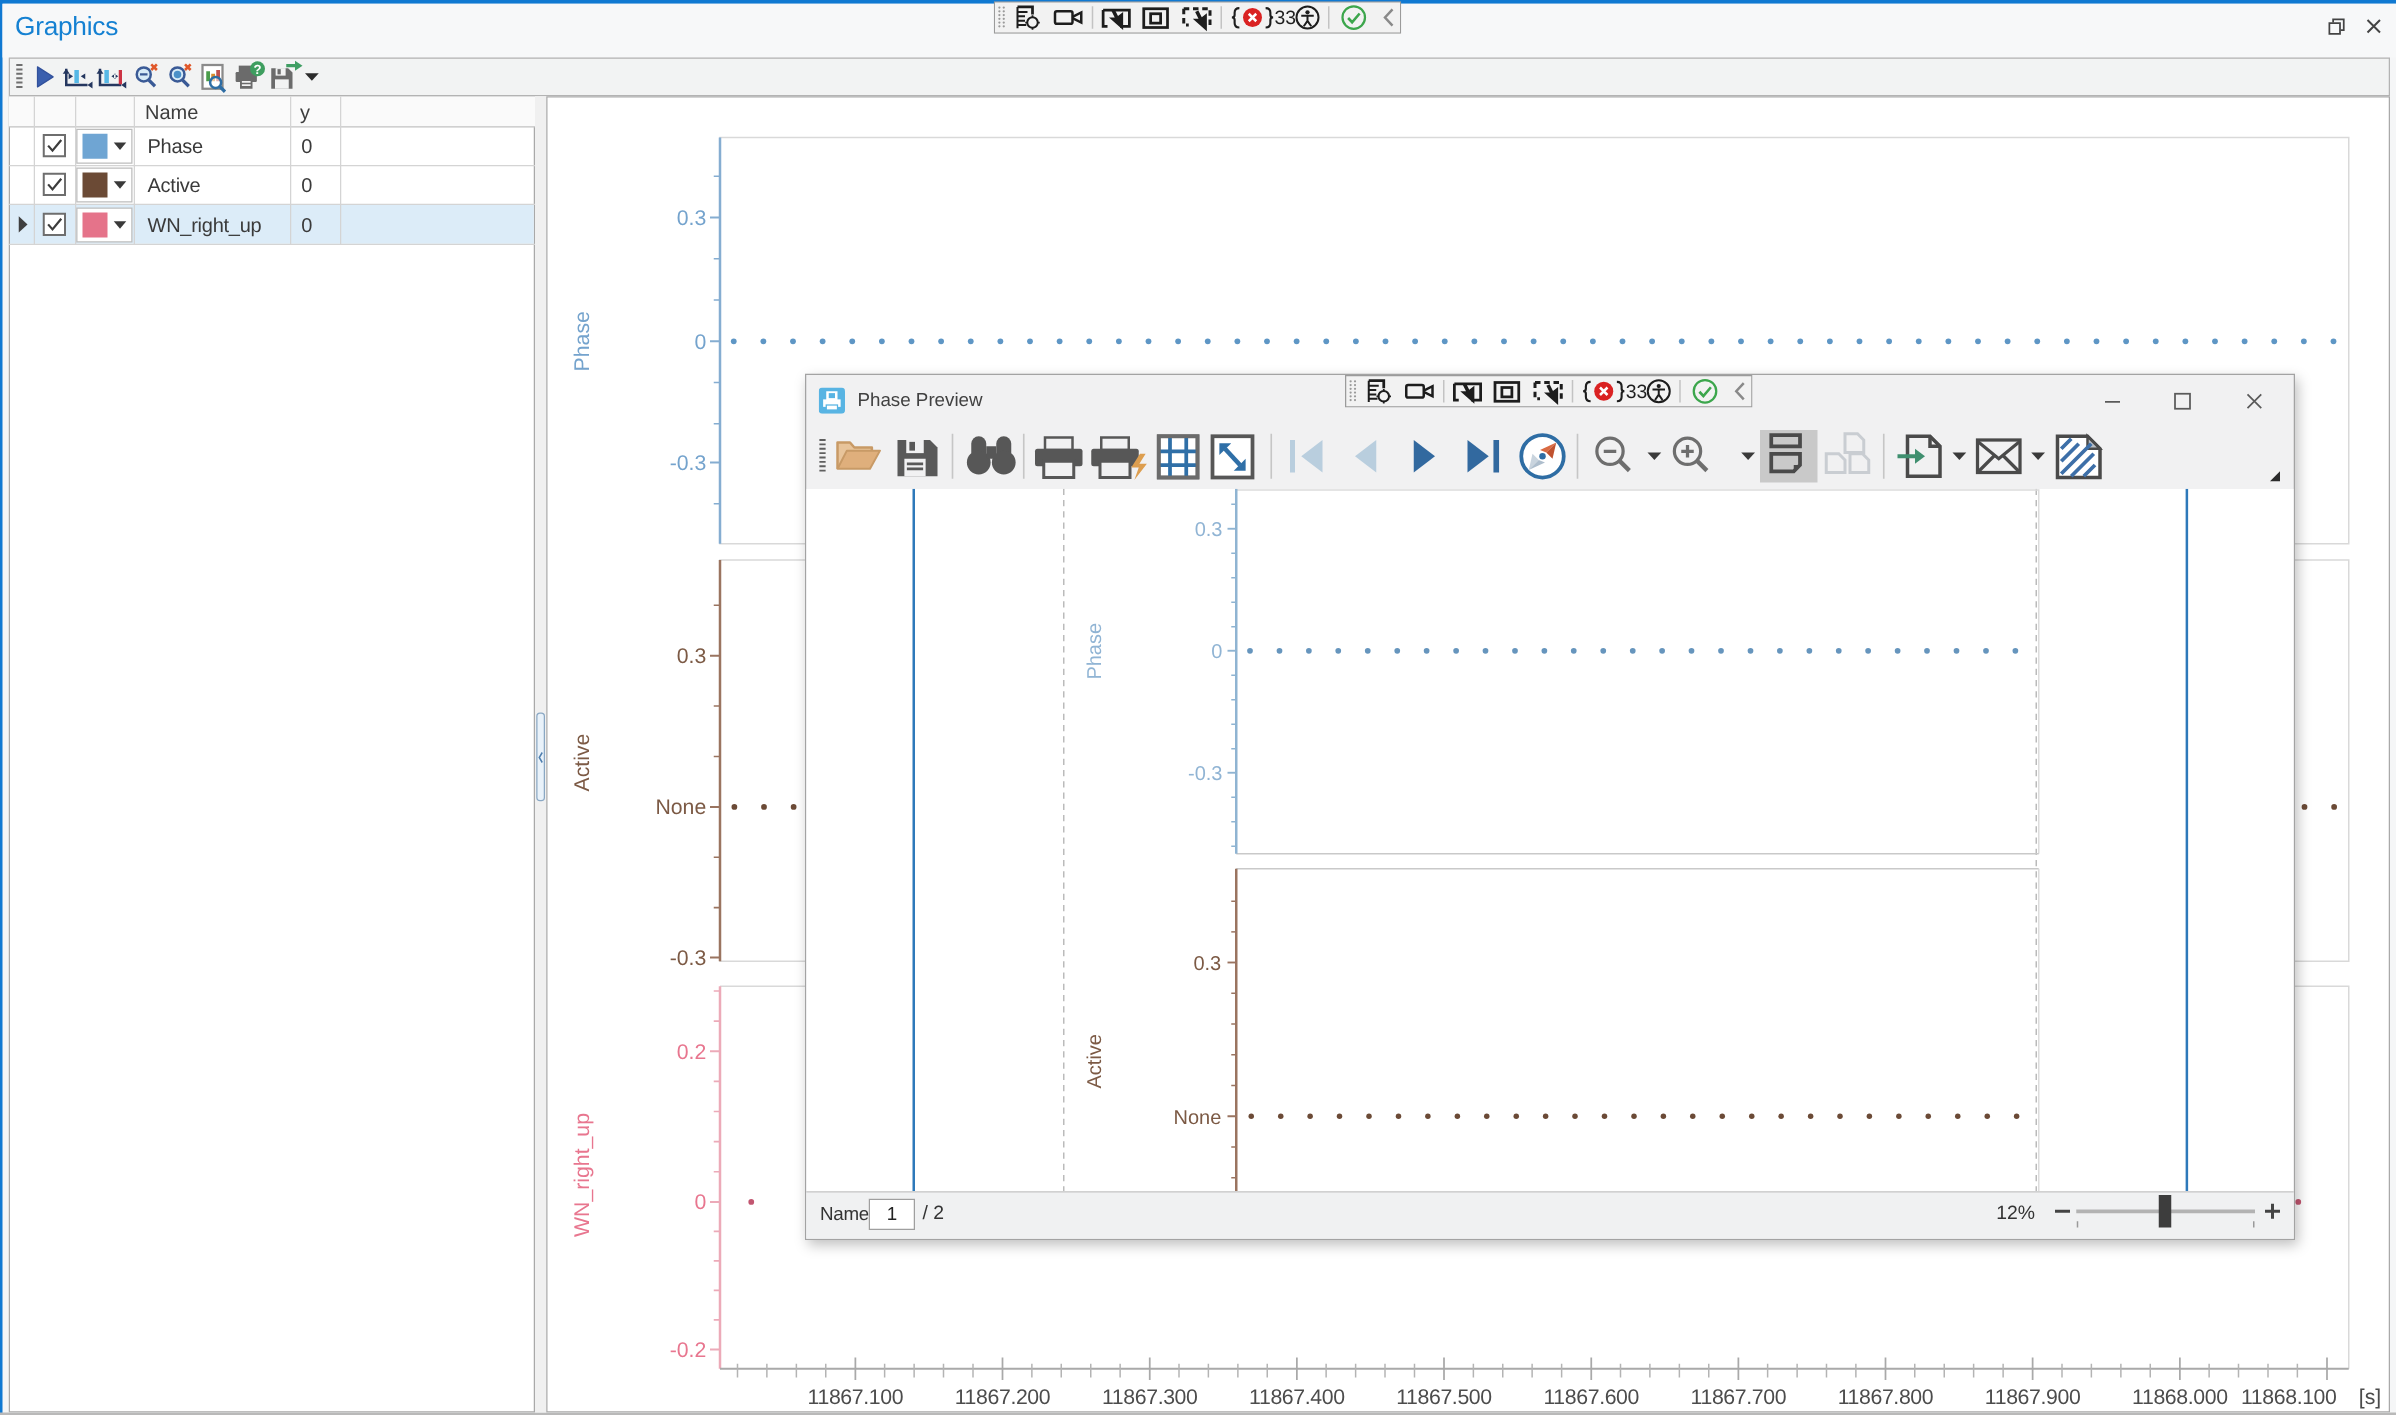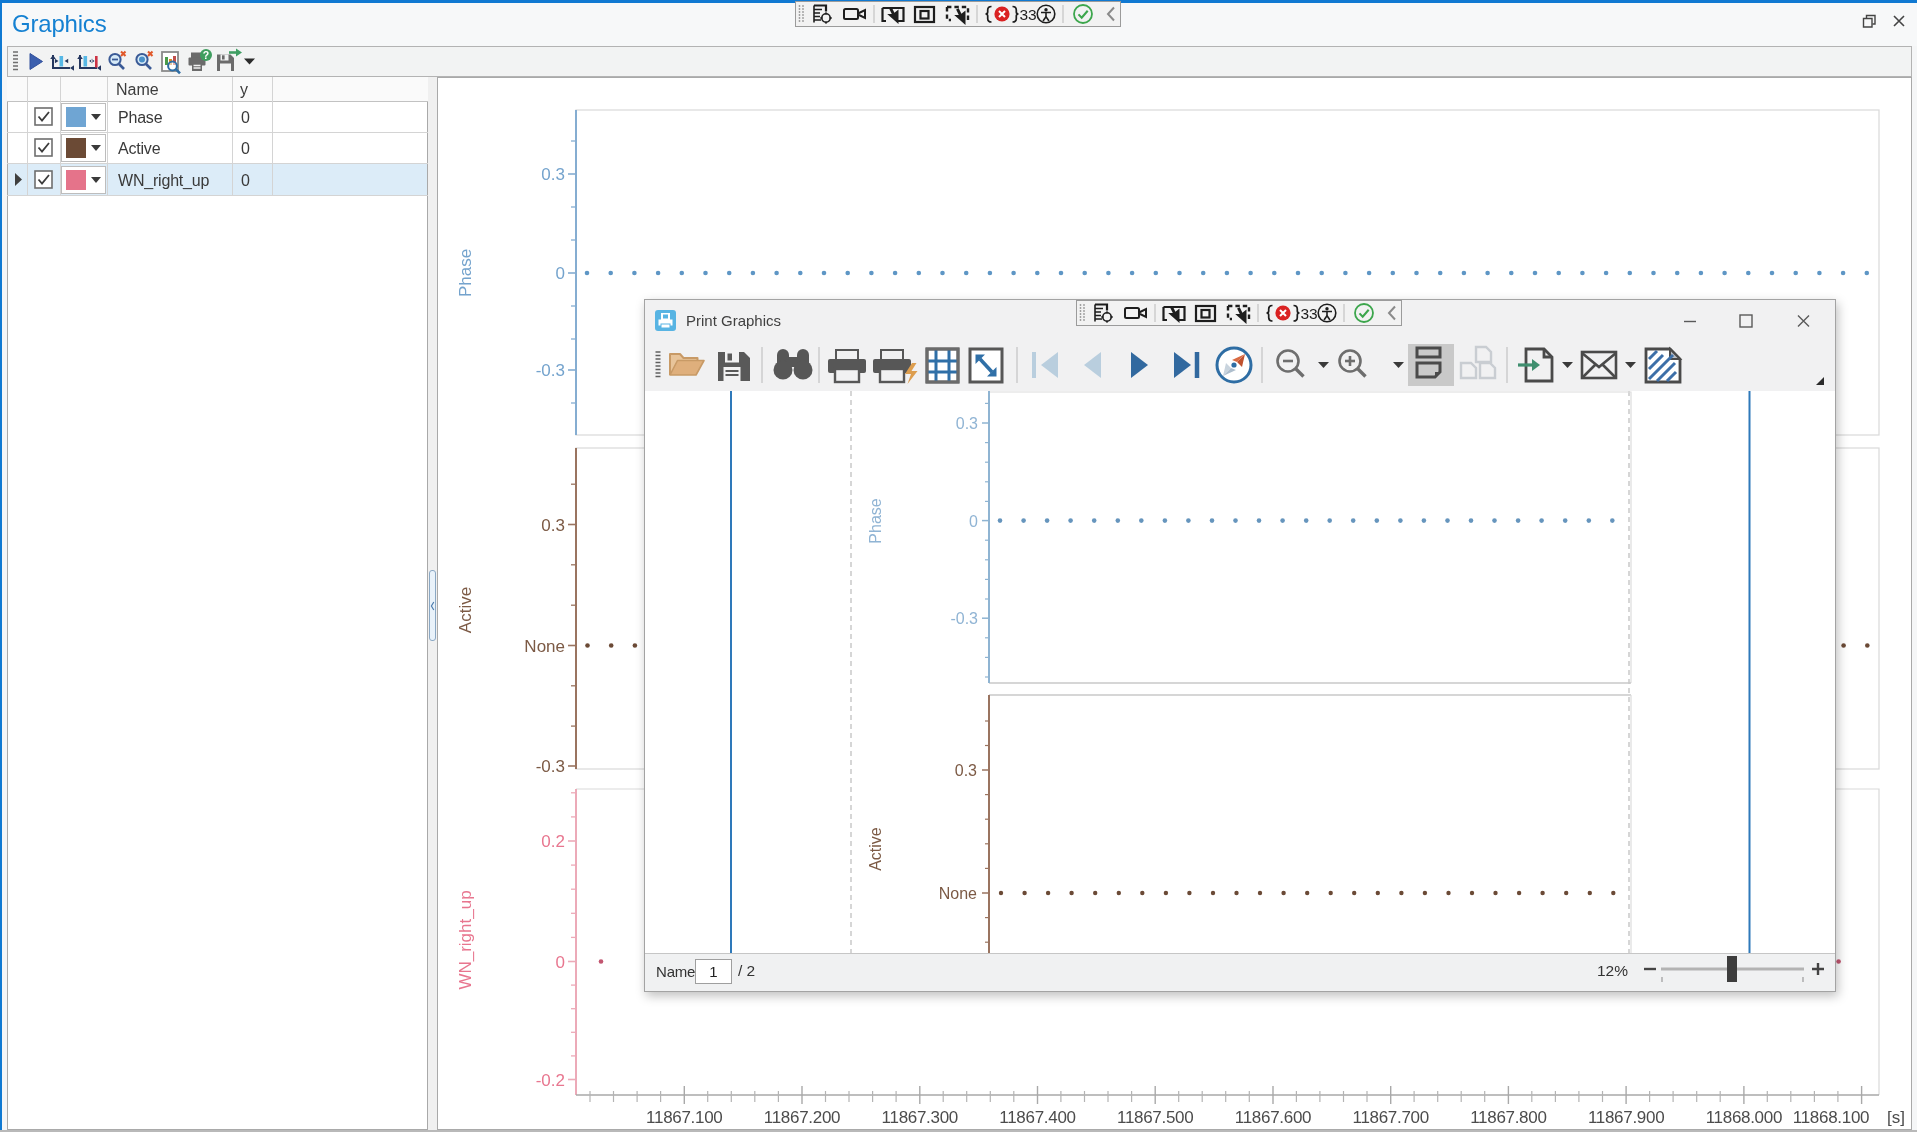--- a/index.html
+++ b/index.html
@@ -6,21 +6,21 @@
       font-family:"Liberation Sans",sans-serif;position:relative}
  .abs{position:absolute}
  svg text{font-family:"Liberation Sans",sans-serif}
 </style></head><body>
 
 <div class="abs" style="left:0;top:0;width:1917px;height:3px;background:#1079d2"></div>
 <div class="abs" style="left:0;top:0;width:2px;height:1132px;background:#1079d2"></div>
 <div class="abs" style="left:0;top:1130px;width:1917px;height:2px;background:#b9b9b9"></div>
 
 <div class="abs" style="left:2px;top:3px;width:1915px;height:43px;background:#f7f8f9"></div>
-<div class="abs" style="left:12px;top:10px;font-size:24px;color:#1581d2;letter-spacing:-0.2px">Graphics</div>
+<div class="abs" style="left:12px;top:10px;font-size:21px;color:#1581d2;letter-spacing:-0.2px">Graphics</div>
 <svg class="abs" style="left:1854px;top:10px" width="54" height="22" viewBox="0 0 54 22">
  <g fill="none" stroke="#444" stroke-width="1.4">
   <path d="M9.5 8.5 v8.5 h8.5 v-8.5 z"></path>
   <path d="M12.5 8 v-2.5 h8.5 v8.5 h-2.5"></path>
   <path d="M40 6 l10 10 M50 6 l-10 10" stroke-width="1.6"></path>
  </g>
 </svg>
 
 <div class="abs" style="left:795px;top:1px">
     <svg width="326" height="26" viewBox="0 0 326 26" style="display:block">
@@ -457,21 +457,21 @@
 
 <div class="abs" style="left:644px;top:299px;width:1192px;height:693px;background:#f1f1f2;border:1px solid #a3a3a3;box-sizing:border-box;box-shadow:2px 4px 10px rgba(0,0,0,0.25)"></div>
 
 <svg class="abs" style="left:655px;top:310px" width="21" height="21" viewBox="0 0 21 21">
  <rect x="0" y="0" width="21" height="21" rx="3" fill="#58b4e3"></rect>
  <rect x="6" y="3" width="9" height="7" fill="#fff"></rect>
  <rect x="8" y="4.5" width="5" height="4" fill="#58b4e3"></rect>
  <rect x="3.5" y="9.5" width="14" height="6" fill="#fff"></rect>
  <rect x="6" y="14" width="9" height="4" fill="#fff" stroke="#58b4e3" stroke-width="1"></rect>
 </svg>
-<div class="abs" style="left:686px;top:312px;font-size:15px;color:#414141">Print Graphics</div>
+<div class="abs" style="left:686px;top:312px;font-size:15px;color:#414141">Phase Preview</div>
 
 <div class="abs" style="left:1076px;top:300px">
     <svg width="326" height="26" viewBox="0 0 326 26" style="display:block">
 <rect x="0.5" y="0.5" width="325" height="25" fill="#f2f2f2" stroke="#9b9b9b"></rect>
 <circle cx="4.5" cy="5" r="0.9" fill="#9a9a9a"></circle>
       <circle cx="4.5" cy="8" r="0.9" fill="#9a9a9a"></circle>
       <circle cx="4.5" cy="11" r="0.9" fill="#9a9a9a"></circle>
       <circle cx="4.5" cy="14" r="0.9" fill="#9a9a9a"></circle>
       <circle cx="4.5" cy="17" r="0.9" fill="#9a9a9a"></circle>
       <circle cx="4.5" cy="20" r="0.9" fill="#9a9a9a"></circle>

